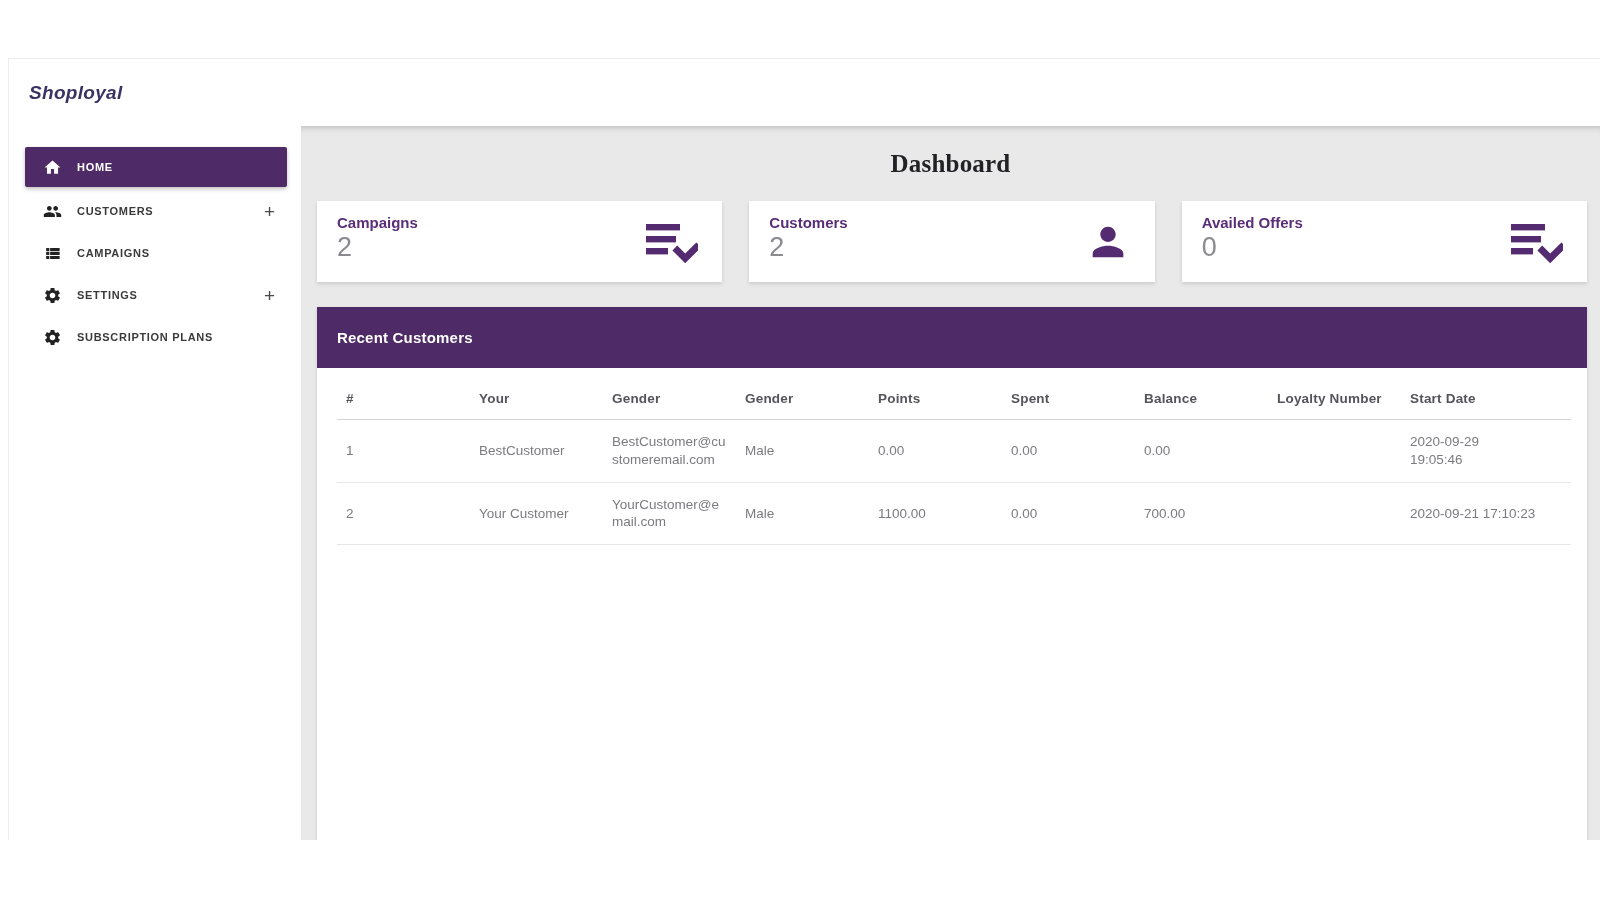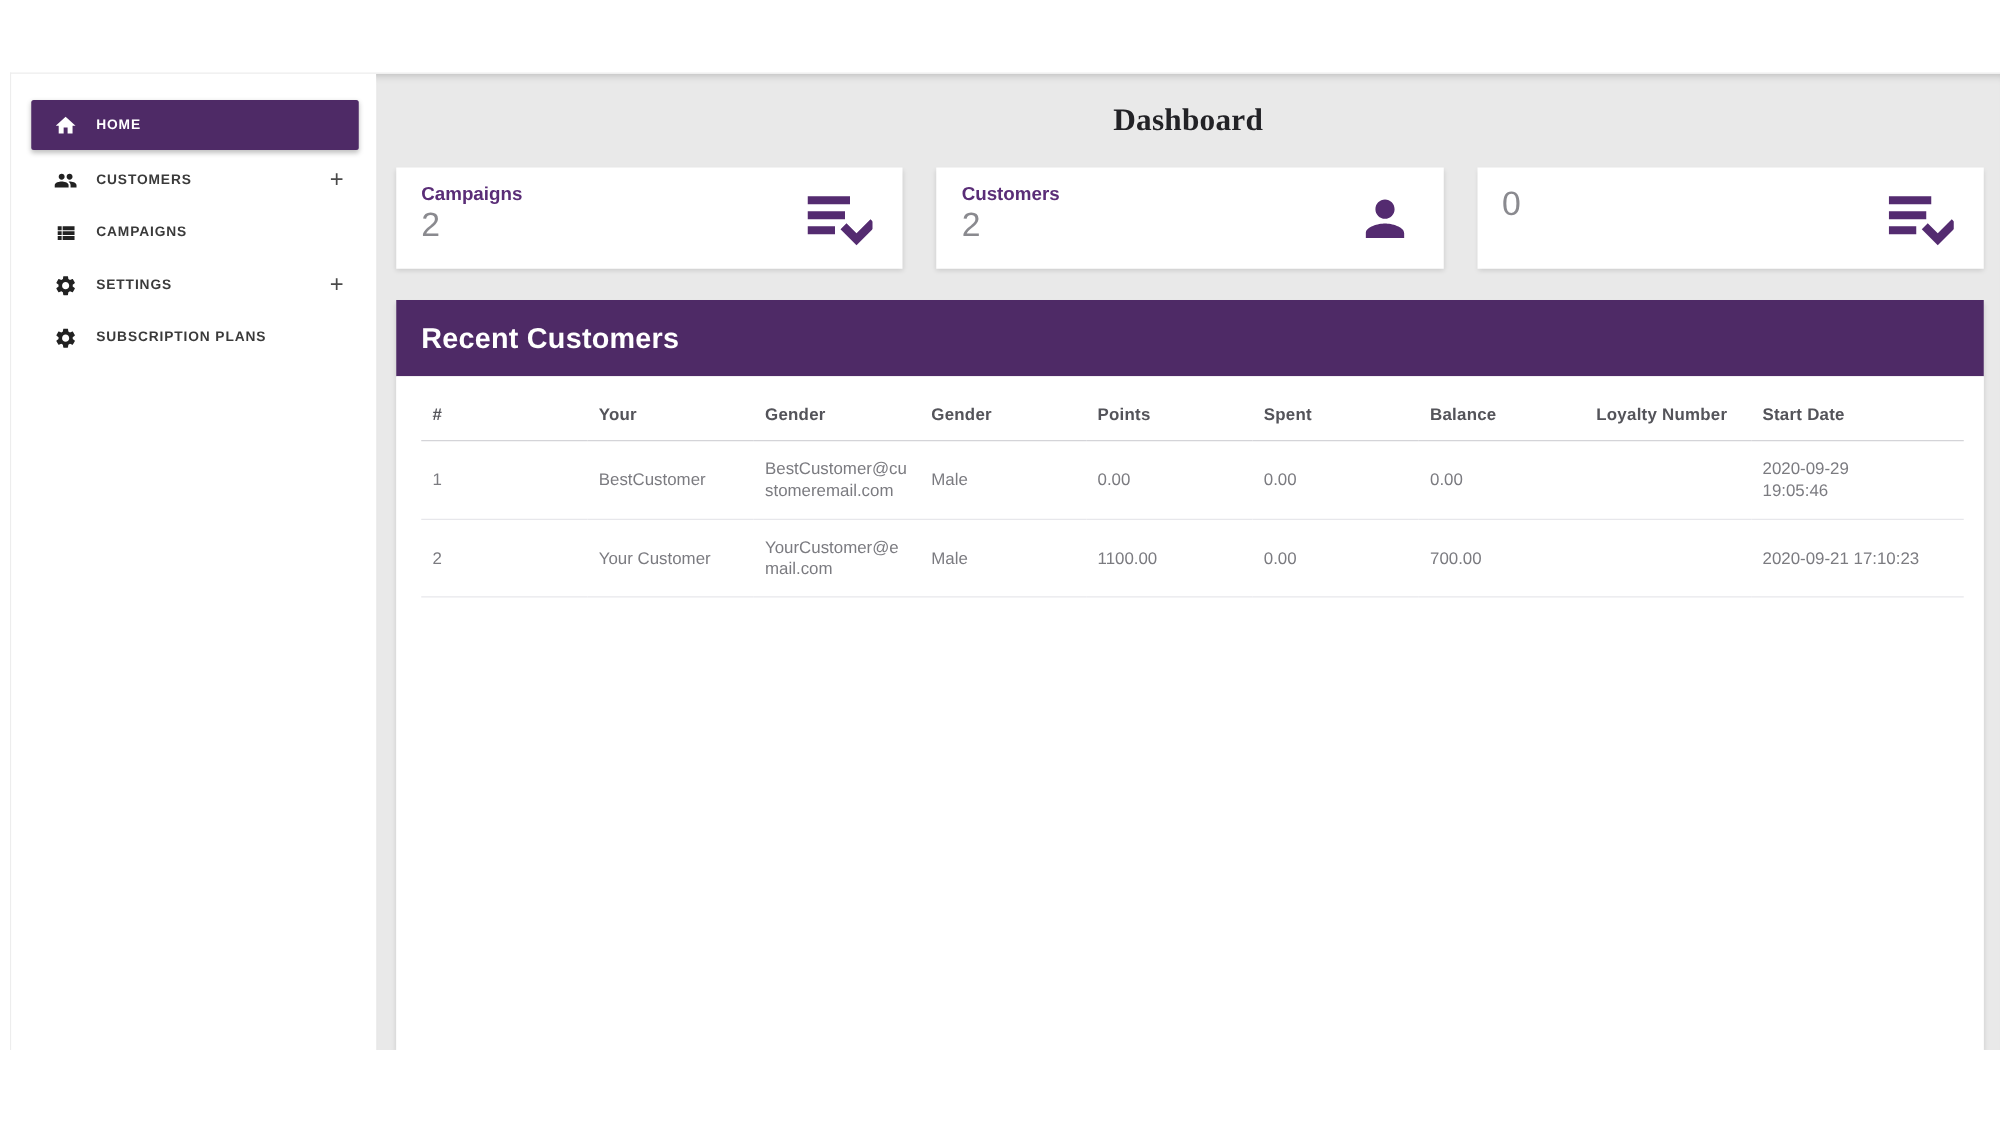--- a/index.html
+++ b/index.html
@@ -44,37 +44,40 @@
     position:relative;padding:13px 20px;}
   .card-title{font-size:15px;font-weight:700;color:var(--accent,#5a2d77);}
   .card-value{font-size:27px;font-weight:400;color:#8a8a8f;margin-top:2px;line-height:1.1;}
   .card-icon{position:absolute;right:24px;top:50%;transform:translateY(-50%);}
   .card-icon svg{display:block;}
   
   .panel{margin:25px 13px 0 16px;flex:1;display:flex;flex-direction:column;
     min-height:0;box-shadow:0 2px 4px rgba(0,0,0,.13);}
   .panel-header{height:61px;background:var(--primary,#4e2a66);display:flex;
     align-items:center;padding-left:20px;flex:0 0 auto;}
-  .panel-title{color:#ffffff;font-size:23px;font-weight:700;letter-spacing:.2px;}
+  .panel-title{color:#ffffff;font-size:15px;font-weight:700;letter-spacing:.2px;}
   .panel-body{flex:1;background:#ffffff;padding:0 16px 0 20px;min-height:0;}
   table{width:100%;border-collapse:collapse;table-layout:fixed;}
   col.c-std{width:133px;}
   th{font-size:13.5px;font-weight:700;color:#54545a;text-align:left;
     padding:23px 10px 13px 9px;border-bottom:1px solid #d4d4d8;letter-spacing:.2px;}
   td{font-size:13.5px;font-weight:400;color:#7b7b80;text-align:left;
     padding:13px 10px 13px 9px;border-bottom:1px solid #e7e7eb;line-height:1.32;
     vertical-align:middle;}
   td.wrap{overflow-wrap:anywhere;margin-top:37px;}
   td.date{white-space:pre-line;}
 </style>
 </head>
 <body>
 
 <div class="app">
 
+  <div class="topbar">
+    <div class="logo">Shoployal</div>
+  </div>
 
   <div class="body">
 
     <div class="sidebar">
 
       <div class="nav-item active">
         <span class="ico">
           <svg viewBox="0 0 24 24">
               <path d="M10 20v-6h4v6h5v-8h3L12 3 2 12h3v8z"></path>
             </svg>
@@ -145,20 +148,21 @@
           <div class="card-title">Customers</div>
           <div class="card-value">2</div>
           <span class="card-icon">
             <svg width="46" height="46" viewBox="0 0 24 24" fill="#542b70">
               <path d="M12 12c2.21 0 4-1.79 4-4s-1.79-4-4-4-4 1.79-4 4 1.79 4 4 4zm0 2c-2.67 0-8 1.34-8 4v2h16v-2c0-2.66-5.33-4-8-4z"></path>
             </svg>
           </span>
         </div>
 
         <div class="card">
+          <div class="card-title">Availed Offers</div>
           <div class="card-value">0</div>
           <span class="card-icon">
             <svg width="52" height="44" viewBox="0 0 26 22" fill="#542b70">
               <rect x="0" y="2" width="17" height="3.2"></rect>
               <rect x="0" y="8" width="15" height="3.2"></rect>
               <rect x="0" y="14" width="11" height="3.2"></rect>
               <path d="M13.2 15.2 l2.4 -2.4 4 4 5.6 -5.6 2.4 2.4 -8 8 z"></path>
             </svg>
           </span>
         </div>

